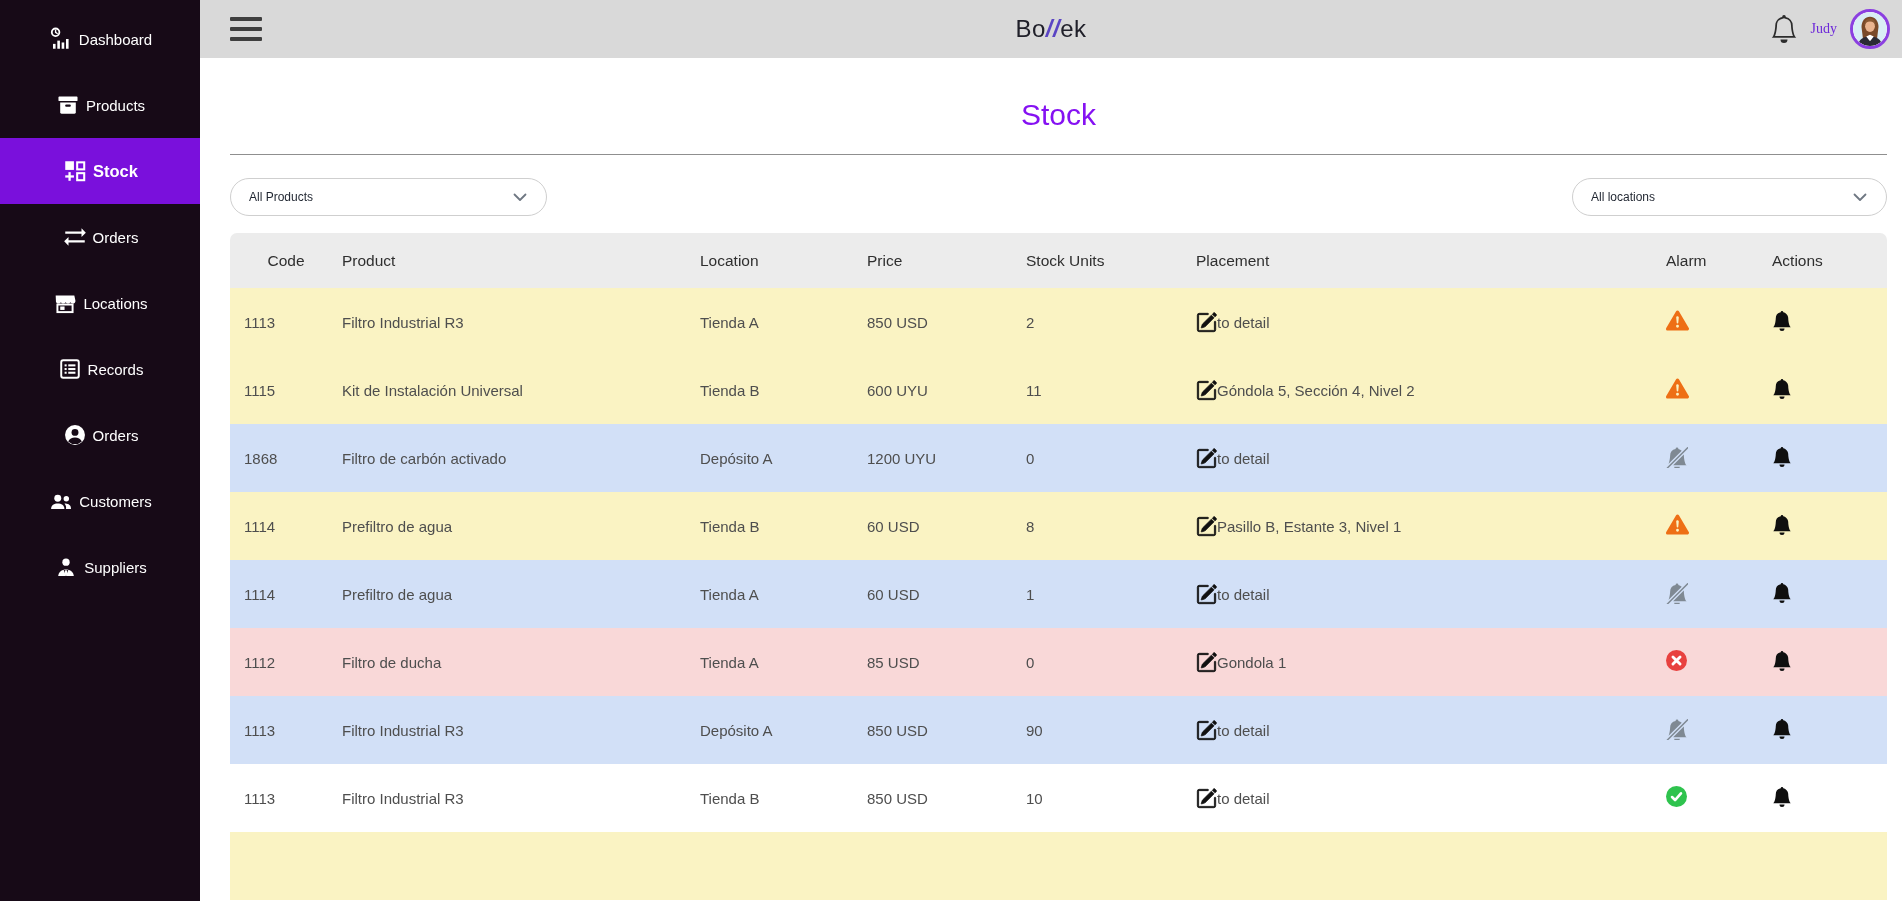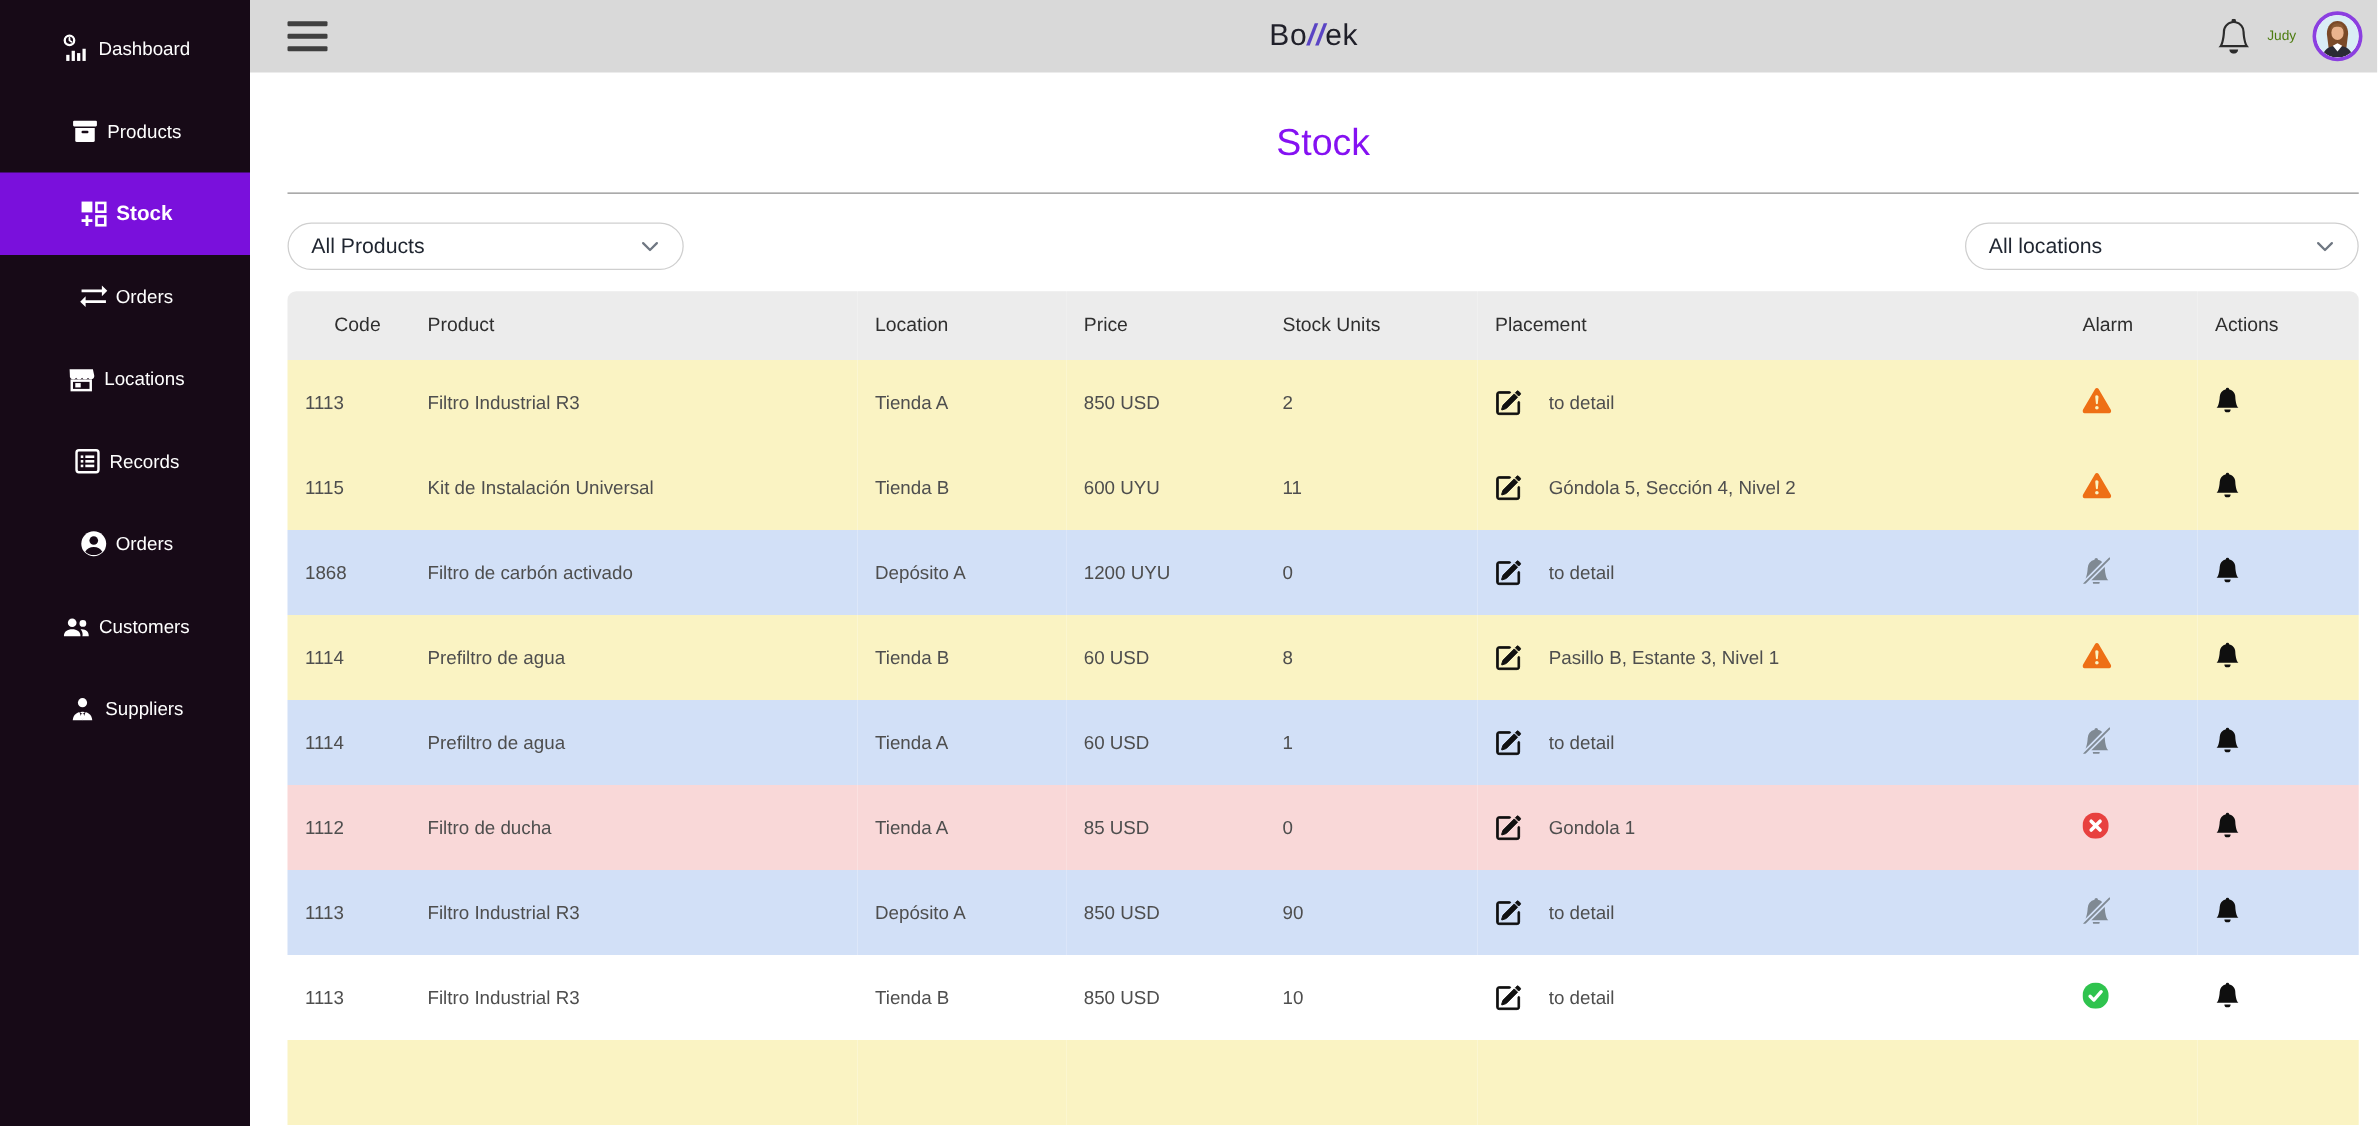--- a/index.html
+++ b/index.html
@@ -16,46 +16,46 @@
 
   
   .main { flex:1; display:flex; flex-direction:column; background:#fff; position:relative; }
   .topbar { height:58px; background:#d9d9d9; display:flex; align-items:center; position:relative; flex:0 0 58px; }
   .hamburger { margin-left:30px; width:32px; height:24px; display:flex; flex-direction:column; justify-content:space-between; cursor:pointer; }
   .hamburger span { display:block; height:3.6px; background:#3f3f3f; border-radius:1px; }
   .logo { position:absolute; left:50%; transform:translateX(-50%); font-size:24px; color:#20202a; letter-spacing:.5px; }
   .logo .slashes { color:#5a44c4; font-style:italic; font-weight:bold; }
   .top-right { margin-left:auto; display:flex; align-items:center; gap:13px; padding-right:12px; }
   .top-bell { width:28px; height:28px; color:#2c2c2c; cursor:pointer; }
-  .user-name { font-size:11px; color:#4d7c0f; }
+  .user-name { font-size:14px; color:#6d28d9;font-family:Liberation Serif, serif; }
   .avatar { width:40px; height:40px; border-radius:50%; border:3px solid #8b3fe0; background:#fff; display:flex; align-items:center; justify-content:center; overflow:hidden; cursor:pointer; }
   .avatar svg { width:34px; height:34px; border-radius:50%; }
 
   
   .content { padding:0 15px 0 30px; }
   .page-title { margin-top:40px; text-align:center; font-size:30px; line-height:34px; color:#8511f2; font-weight:400; }
   .divider { margin-top:22px; border:none; border-top:1px solid #8f8f8f; height:0; }
   .btn-row { margin-top:22px; display:flex; justify-content:flex-end; padding-right:9px; }
   .adjust-btn { background:#7b10f6; color:#fff; border:none; border-radius:18px; height:35px; padding:0 21px; font-size:13.5px; font-family:"Liberation Sans", sans-serif; cursor:pointer; }
   .filters { margin-top:23px; display:flex; justify-content:space-between; }
-  .select { width:317px; height:38px; border:1px solid #cfcfcf; border-radius:19px; display:flex; align-items:center; padding:0 18px; font-size:17px; color:#1f2530; background:#fff; cursor:pointer; }
+  .select { width:317px; height:38px; border:1px solid #cfcfcf; border-radius:19px; display:flex; align-items:center; padding:0 18px; font-size:12px; color:#1f2530; background:#fff; cursor:pointer; }
   .select .chev { margin-left:auto; width:16px; height:16px; }
   .select.right { width:315px; }
 
   
   .stock-table { margin-top:17px; width:1657px; border-collapse:collapse; table-layout:fixed; }
   .stock-table thead th { background:#ececec; height:55px; text-align:left; padding-left:14px; font-size:15.5px; font-weight:400; color:#2f2f2f; }
   .stock-table thead th:first-child { border-top-left-radius:7px;text-align:center; }
   .stock-table thead th:last-child { border-top-right-radius:7px; }
   .stock-table tbody td { height:68px; padding-left:14px; font-size:15px; color:#4e4e4e; vertical-align:middle; }
   .row-yellow { background:#faf3c3; }
   .row-blue   { background:#d2e0f7; }
   .row-pink   { background:#f9d8d8; }
   .row-white  { background:#ffffff; }
-  .cell-placement-flex { display:flex; align-items:center; gap:22px; }
+  .cell-placement-flex { display:flex; align-items:center; }
   .edit-btn { width:21px; height:21px; color:#111; cursor:pointer; display:inline-flex; }
   .edit-btn svg { width:21px; height:21px; }
   td.alarm-td { padding-left:18px; }
   td.actions-td { padding-left:27px; }
   .alarm-wrap { display:inline-flex; width:23px; height:23px; }
   .bell-btn { display:inline-flex; width:20px; height:20px; color:#0f0f0f; cursor:pointer; }
 </style>
 </head>
 <body>
 

